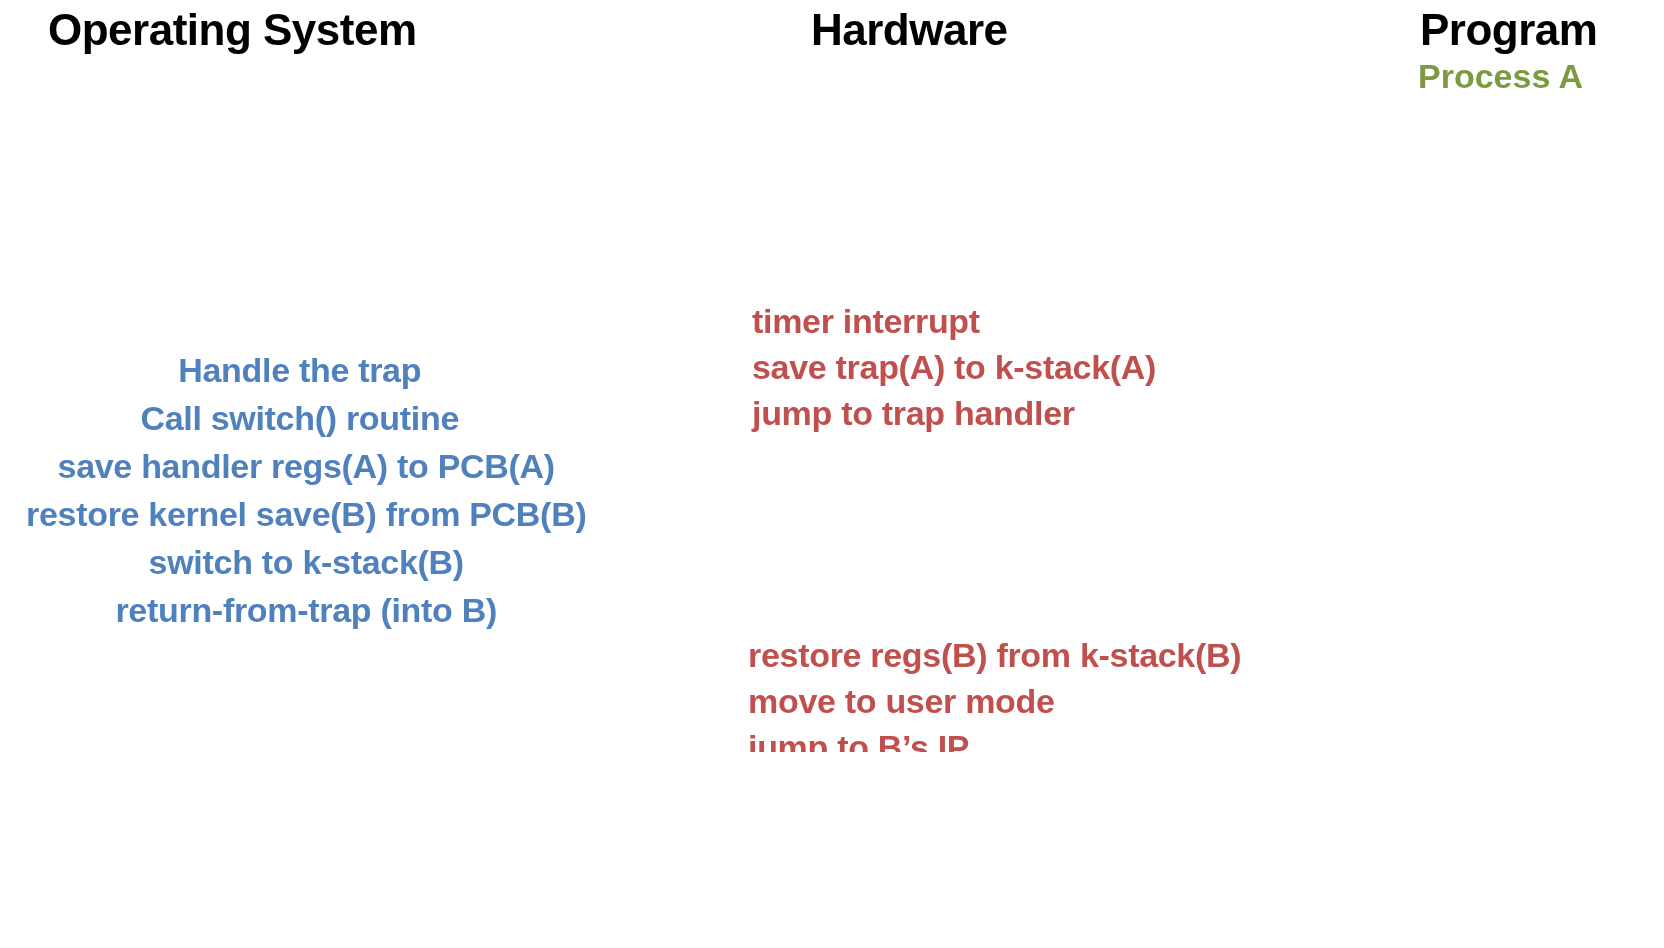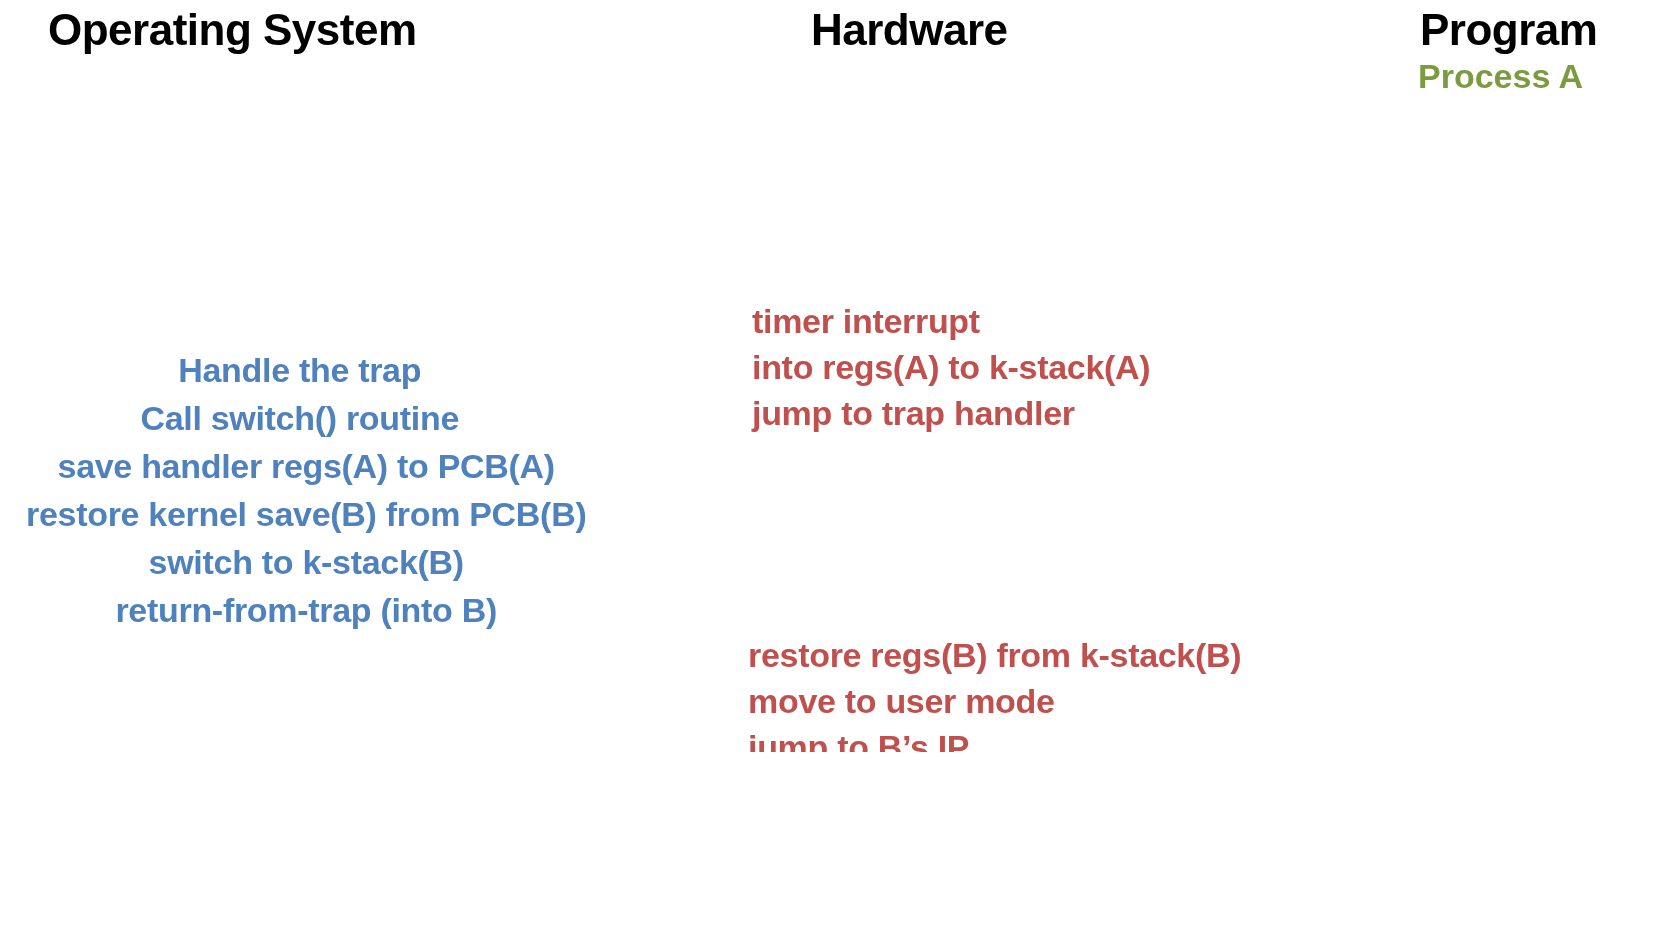--- a/index.html
+++ b/index.html
@@ -78,21 +78,21 @@
   <div class="col-header" id="header-os">Operating System</div>
 
   <div class="col-header" id="header-hardware">Hardware</div>
 
   <div class="col-header" id="header-program">Program</div>
 
   <div class="process-label" id="process-a">Process A</div>
 
   <div class="text-block hw-block-1">
     <span class="line">timer interrupt</span>
-    <span class="line">into regs(A) to k-stack(A)</span>
+    <span class="line">save trap(A) to k-stack(A)</span>
     <span class="line">jump to trap handler</span>
   </div>
 
   <div class="text-block os-block">
     <span class="line">Handle the trap</span>
     <span class="line">Call switch() routine</span>
     <span class="line indent">save handler regs(A) to PCB(A)</span>
     <span class="line indent">restore kernel save(B) from PCB(B)</span>
     <span class="line indent">switch to k-stack(B)</span>
     <span class="line indent">return-from-trap (into B)</span>

